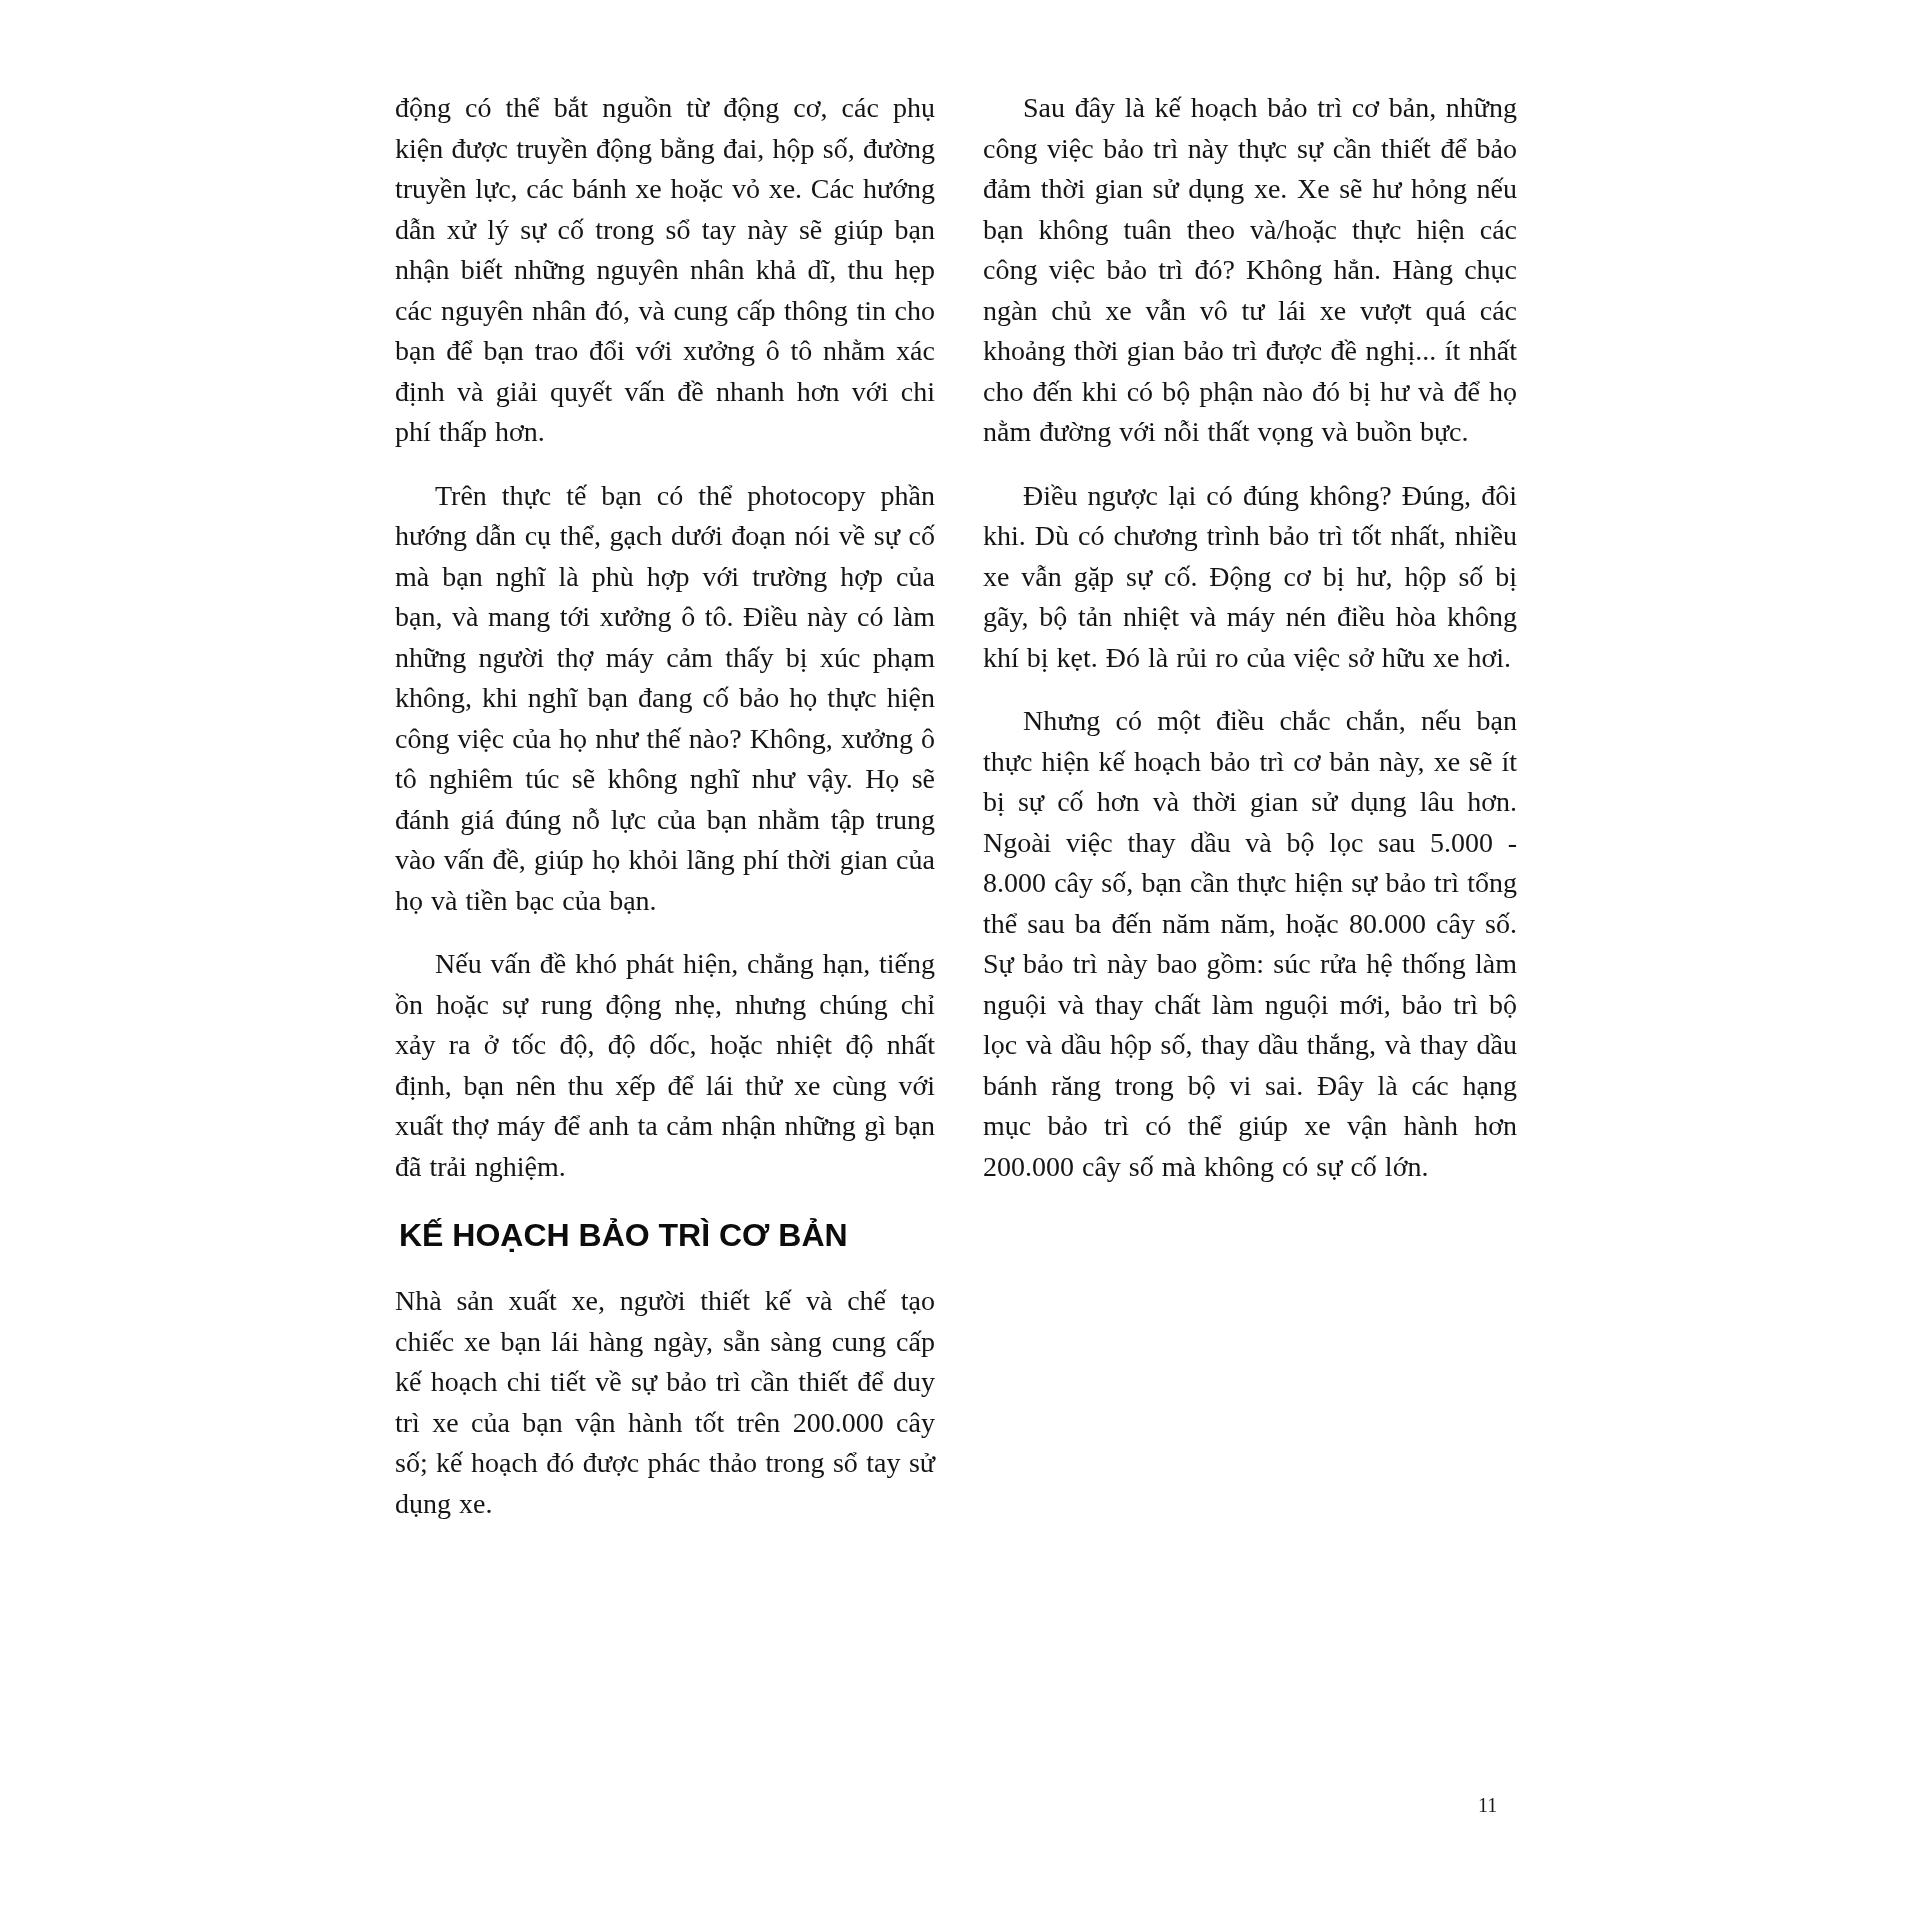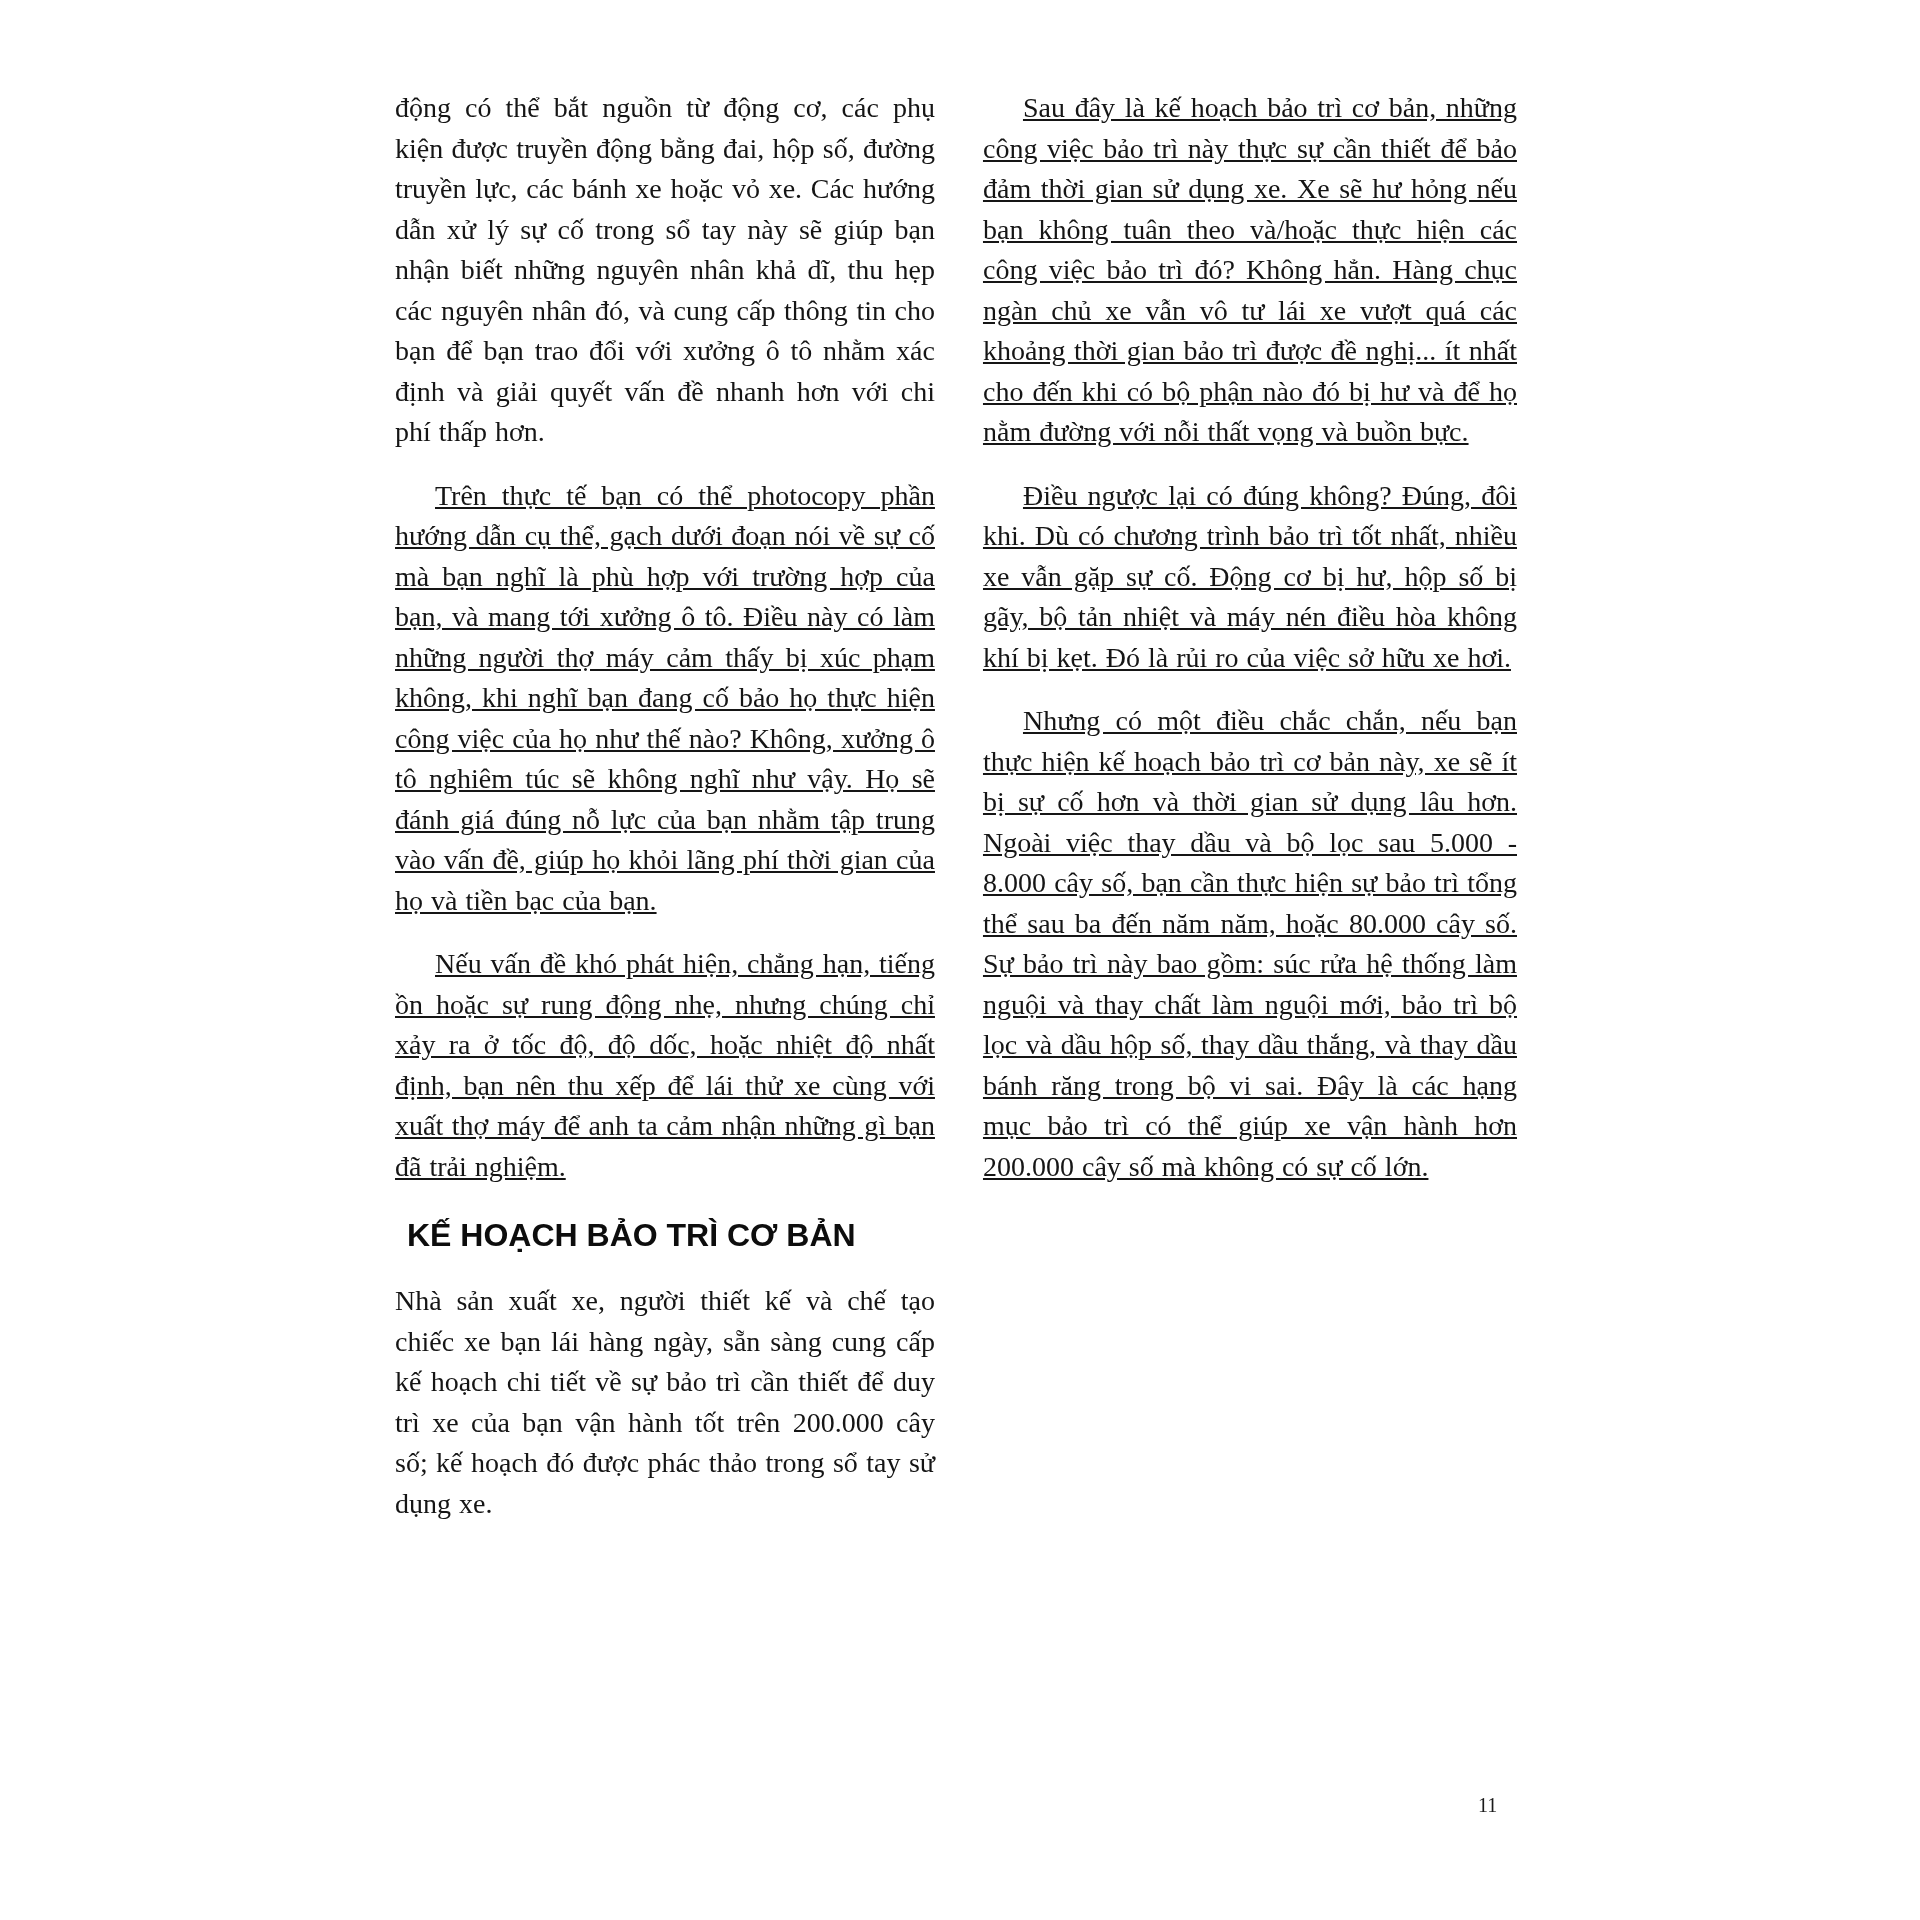--- a/index.html
+++ b/index.html
@@ -36,24 +36,23 @@
   p.para {
     margin: 0 0 23px 0;
     font-size: 28px;
     line-height: 40.5px;
     text-align: justify;
     text-justify: inter-word;
     word-spacing: 1px;
   }
   p.para.indent {
     text-indent: 40px;
-    text-decoration: underline;
   }
   h2.section-heading {
-    margin: 30px 0 28px 12px;
+    margin: 30px 0 28px 4px;
     font-family: "Liberation Sans", "DejaVu Sans", sans-serif;
     font-weight: bold;
     font-size: 32px;
     line-height: 36px;
     letter-spacing: 0px;
     color: #0d0d0d;
   }
   .page-number {
     position: absolute;
     left: 1478px;

